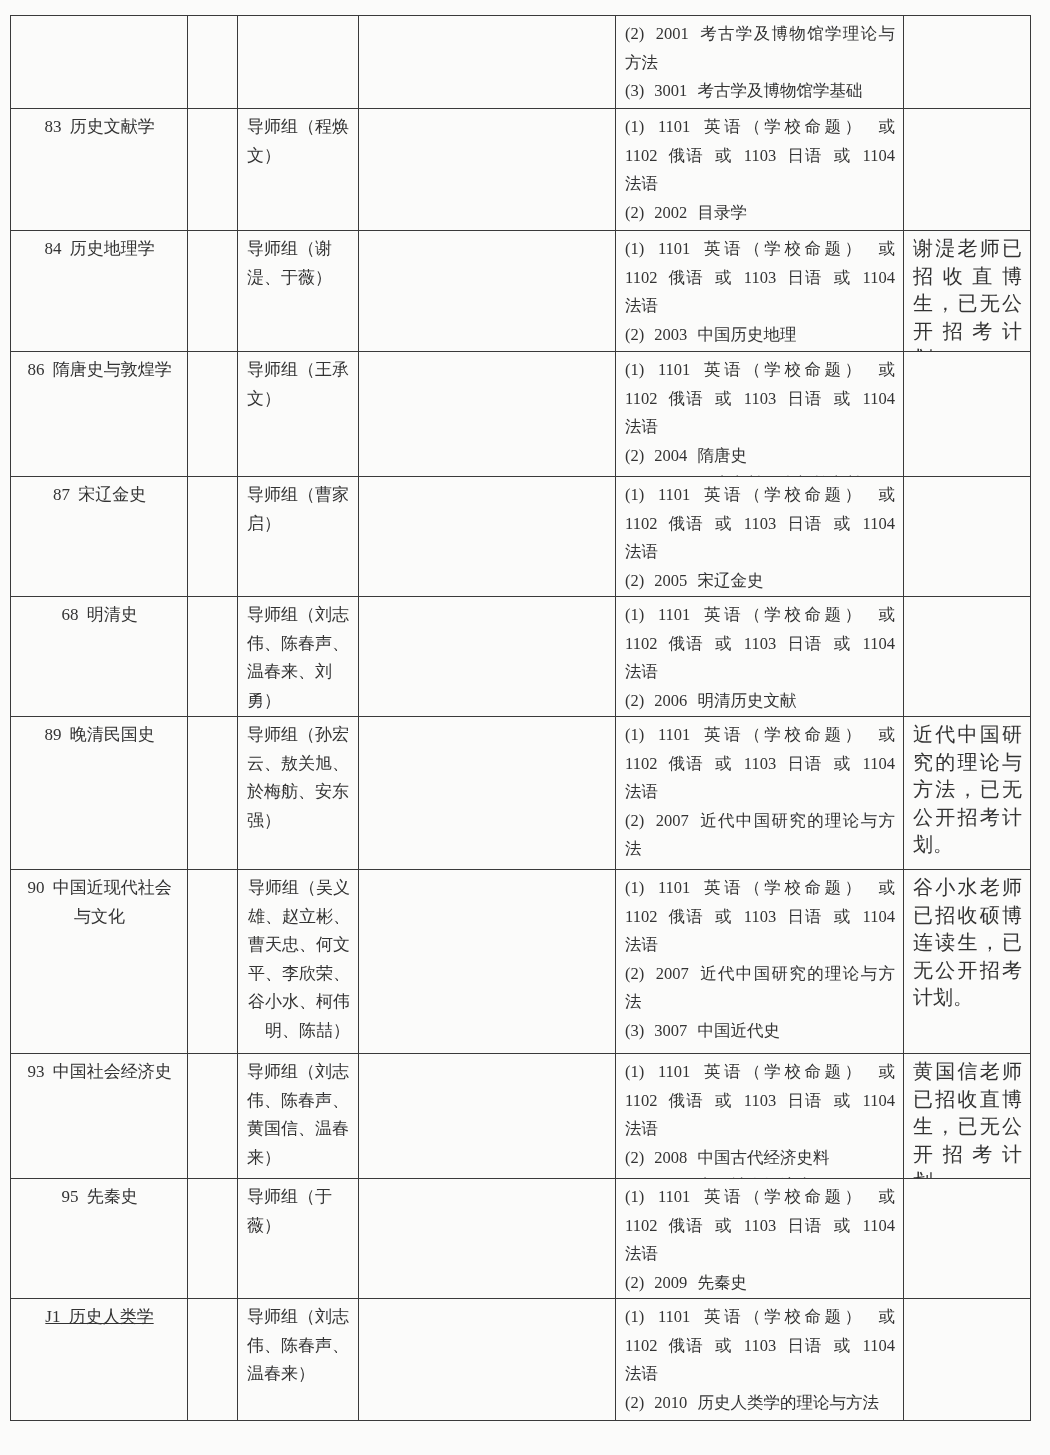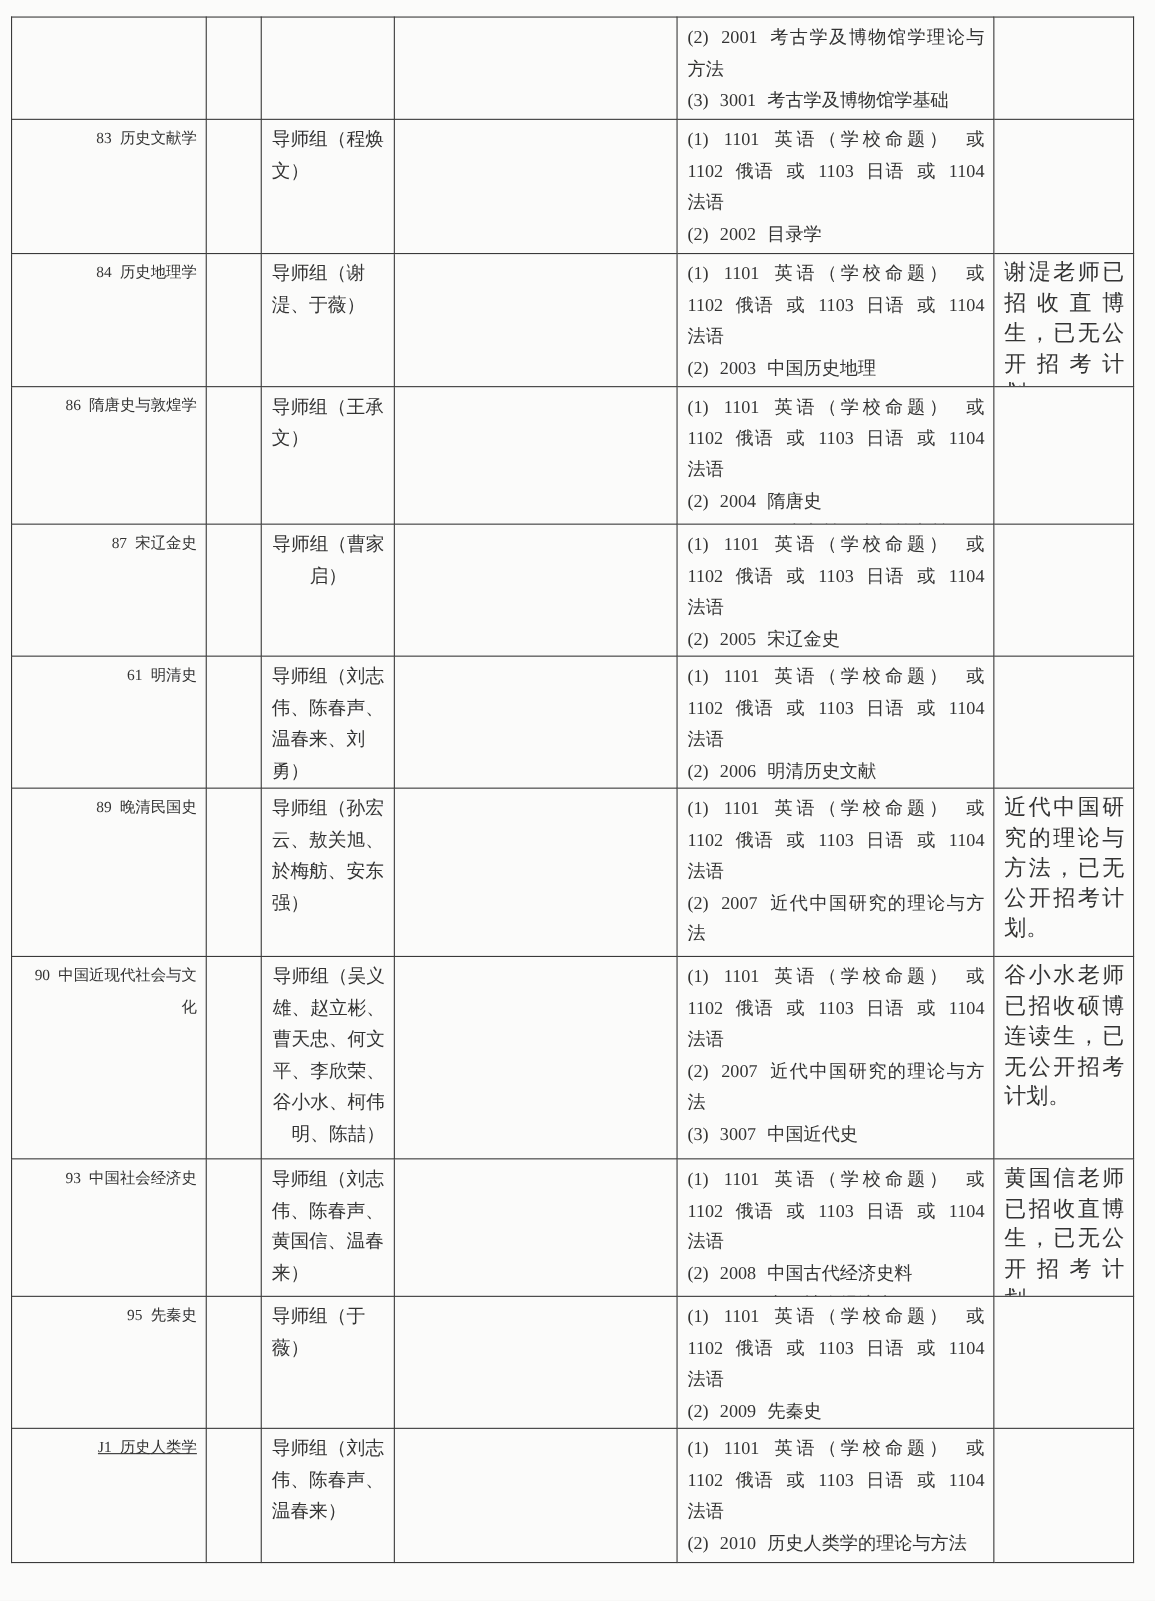--- a/index.html
+++ b/index.html
@@ -19,21 +19,21 @@
   }
   td{
     border:1px solid #3a3a3a;
     padding:0;vertical-align:top;
     color:#333;
   }
   .box{
     box-sizing:border-box;overflow:hidden;
     padding:4px 8px 0 9px;
   }
-  .specialty{font-size:14px;line-height:28.5px;word-spacing:4px;text-align:right;}
+  .specialty{font-size:17px;line-height:28.5px;word-spacing:4px;text-align:center;}
   .advisors{font-size:17px;line-height:28.5px;text-align:left;}
   .exam{font-size:16.5px;line-height:28.5px;}
   .exam .exam-item{text-align:justify;word-spacing:6px;}
   .remark{font-size:20px;line-height:27.5px;text-align:justify;}
   .section-label{font-size:17px;font-weight:bold;line-height:23px;word-spacing:4px;white-space:nowrap;}
 </style>
 </head>
 <body>
 
 <div class="page">
@@ -143,39 +143,39 @@
           </td>
         </tr>
         <tr>
           <td>
             <div class="box specialty" style="height: 119px;">87 宋辽金史</div>
           </td>
           <td>
             <div class="box " style="height: 119px;"></div>
           </td>
           <td>
-            <div class="box advisors" style="height: 119px; text-align: center;">导师组（曹家启）</div>
+            <div class="box advisors" style="height: 119px;">导师组（曹家启）</div>
           </td>
           <td>
             <div class="box " style="height: 119px;"></div>
           </td>
           <td>
             <div class="box exam" style="height: 119px;">
               <div class="exam-item">(1) 1101 英语（学校命题） 或 1102 俄语 或 1103 日语 或 1104 法语</div>
               <div class="exam-item">(2) 2005 宋辽金史</div>
               <div class="exam-item">(3) 3005 古代中国语文</div>
             </div>
           </td>
           <td>
             <div class="box remark" style="height: 119px;"></div>
           </td>
         </tr>
         <tr>
           <td>
-            <div class="box specialty" style="height: 119px;">61 明清史</div>
+            <div class="box specialty" style="height: 119px;">68 明清史</div>
           </td>
           <td>
             <div class="box " style="height: 119px;"></div>
           </td>
           <td>
             <div class="box advisors" style="height: 119px;">导师组（刘志伟、陈春声、温春来、刘勇）</div>
           </td>
           <td>
             <div class="box " style="height: 119px;"></div>
           </td>

